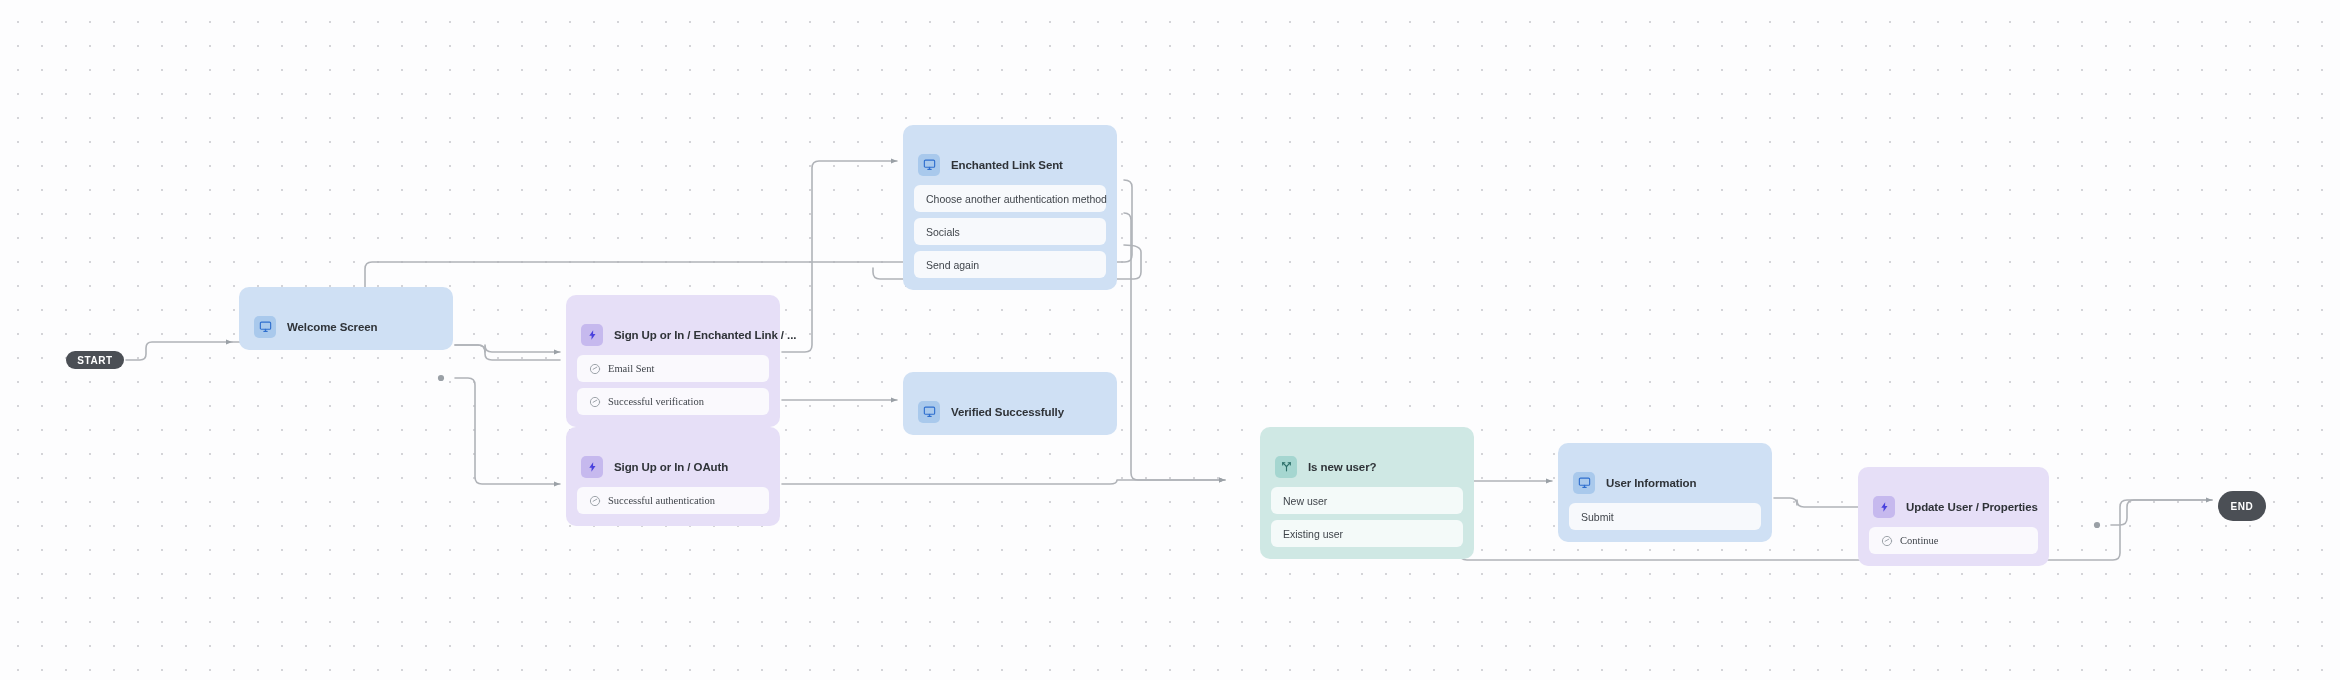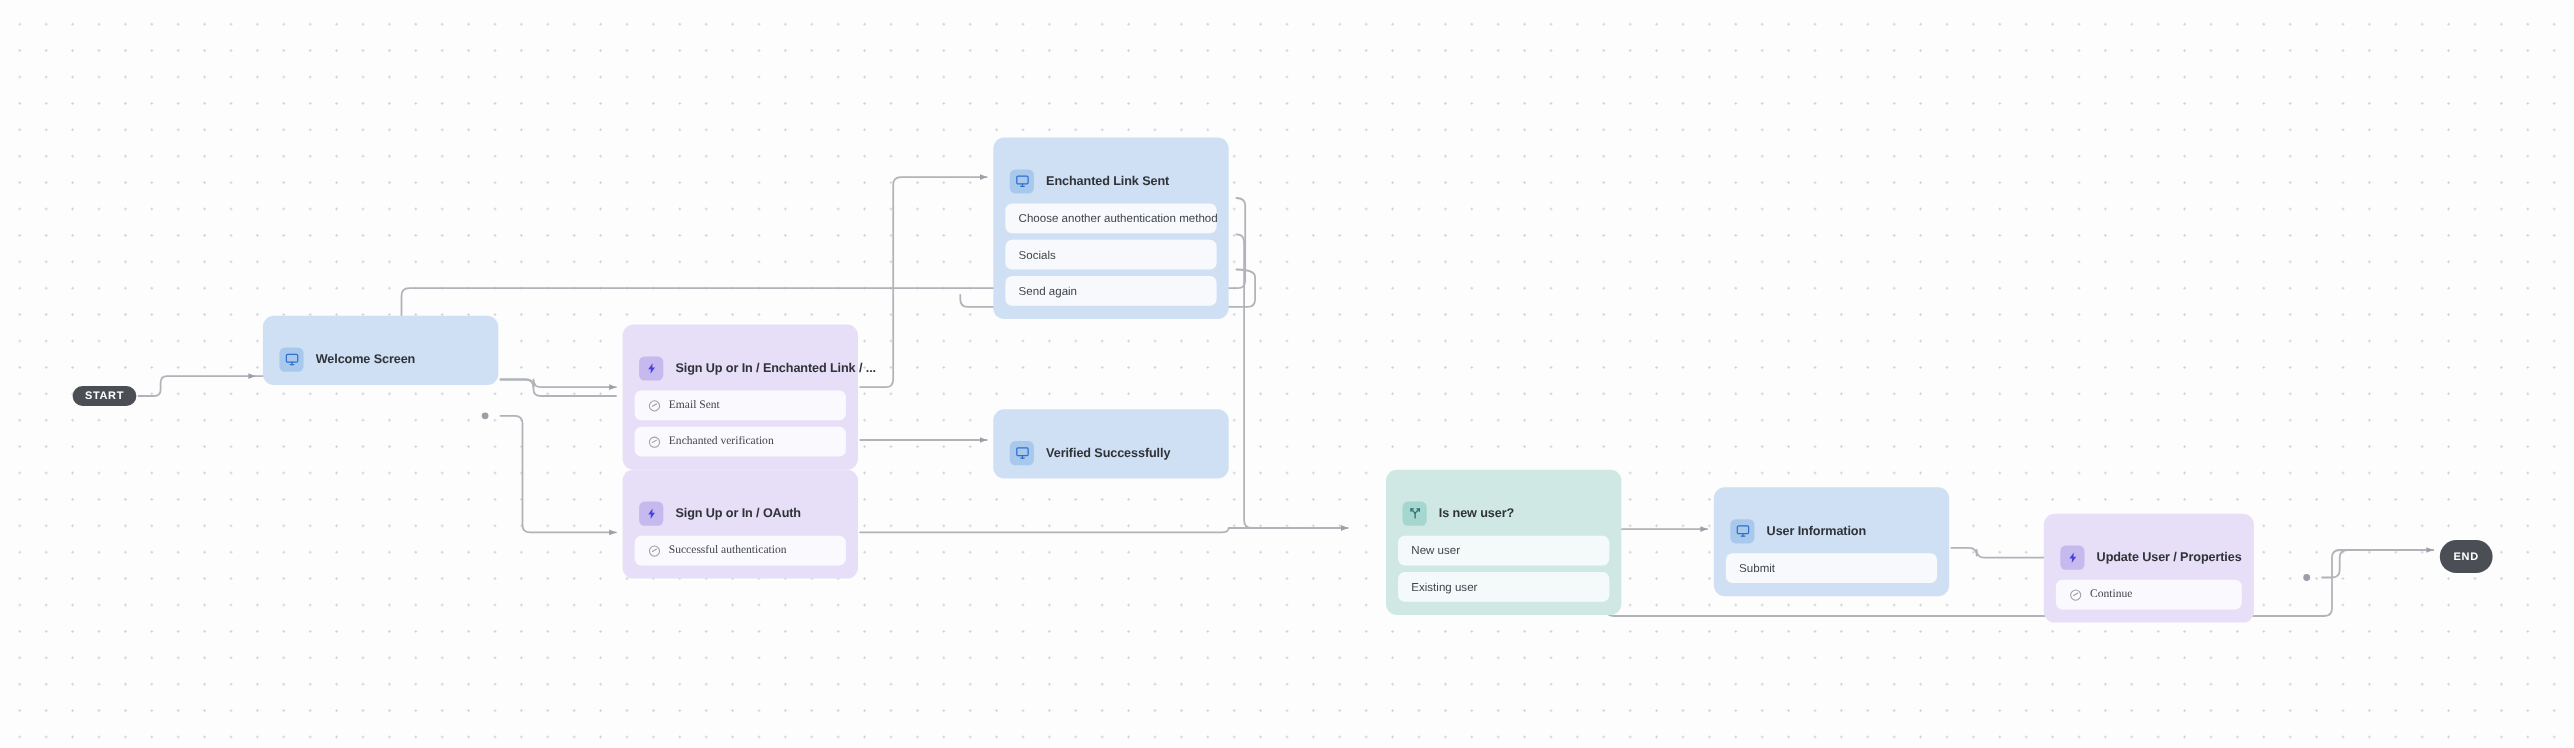--- a/index.html
+++ b/index.html
@@ -203,21 +203,21 @@
             </span>
             <span>Email Sent</span>
           </div>
           <div class="row">
             <span class="row-ico">
               <svg width="12" height="12" viewBox="0 0 24 24" fill="none" stroke="#9aa0a6" stroke-width="1.9" stroke-linecap="round" stroke-linejoin="round">
                 <circle cx="12" cy="12" r="9.2"></circle>
                 <path d="M8.2 12.6 L15.8 8.2"></path>
               </svg>
             </span>
-            <span>Enchanted verification</span>
+            <span>Successful verification</span>
           </div>
         </div>
       </div>
       <div class="node screen" style="left: 903px; top: 125px; width: 214px;">
         <div class="node-head">
           <span class="node-ico">
             <svg width="13" height="13" viewBox="0 0 24 24" fill="none" stroke="#2f6fce" stroke-width="2.1" stroke-linecap="round" stroke-linejoin="round">
               <rect x="2.5" y="4" width="19" height="13" rx="2"></rect>
               <line x1="9" y1="21" x2="15" y2="21"></line>
               <line x1="12" y1="17" x2="12" y2="21"></line>

